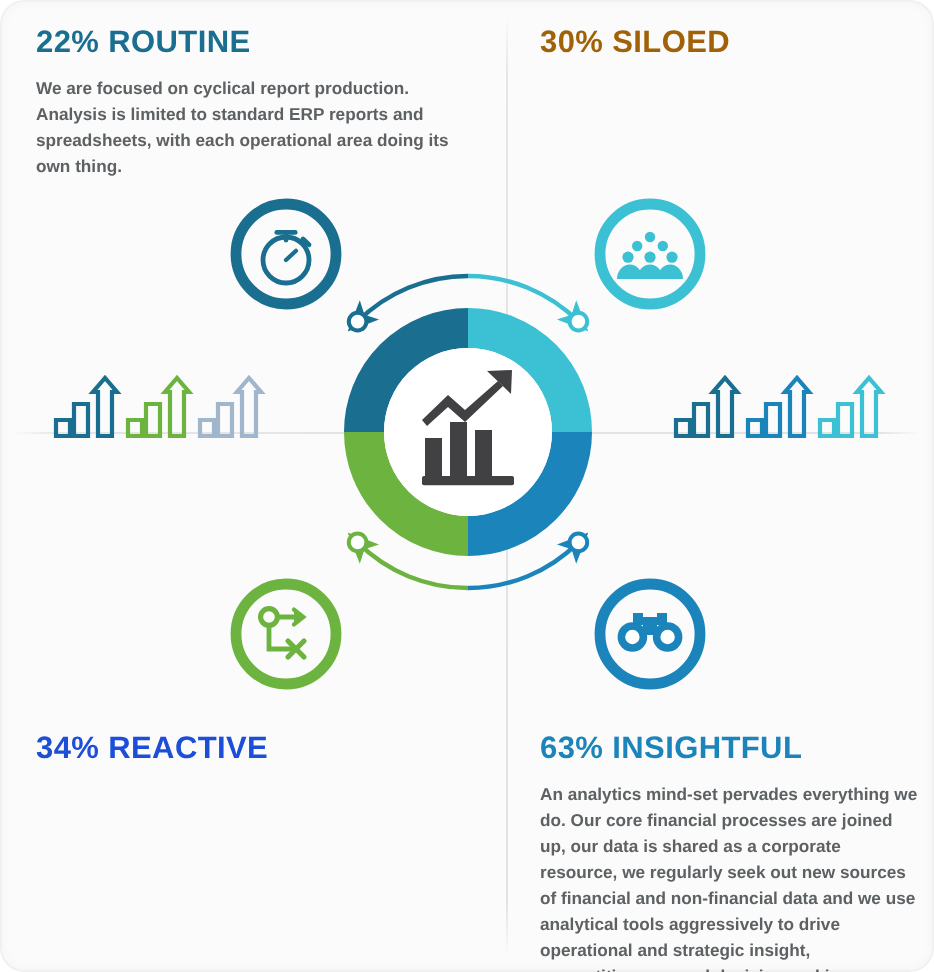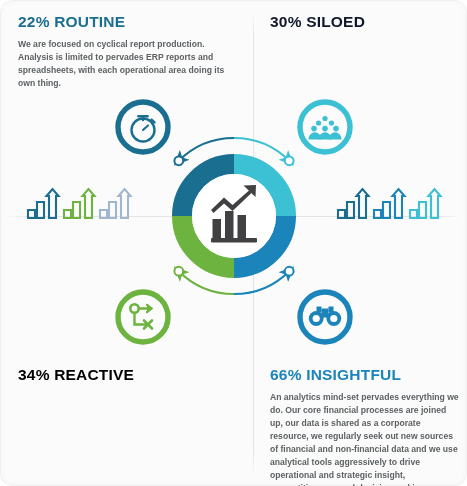--- a/index.html
+++ b/index.html
@@ -68,33 +68,33 @@
 <body>
 
 <div id="canvas">
 
   <div class="edge-fade"></div>
   <div class="divider-v"></div>
   <div class="divider-h"></div>
 
   <div class="quad" id="q-routine">
     <h2 style="color:#1a6e90">22% ROUTINE</h2>
-    <p>We are focused on cyclical report production. Analysis is limited to pervades ERP reports and spreadsheets, with each operational area doing its own thing.</p>
+    <p>We are focused on cyclical report production. Analysis is limited to standard ERP reports and spreadsheets, with each operational area doing its own thing.</p>
   </div>
 
   <div class="quad" id="q-siloed">
-    <h2 style="color:#0f172a">30% SILOED</h2>
+    <h2 style="color:#a16207">30% SILOED</h2>
   </div>
 
   <div class="quad" id="q-reactive">
-    <h2 style="color:#000000">34% REACTIVE</h2>
+    <h2 style="color:#1d4ed8">34% REACTIVE</h2>
   </div>
 
   <div class="quad" id="q-insightful">
-    <h2 style="color:#1b84ba">66% INSIGHTFUL</h2>
+    <h2 style="color:#1b84ba">63% INSIGHTFUL</h2>
     <p>An analytics mind-set pervades everything we do. Our core financial processes are joined up, our data is shared as a corporate resource, we regularly seek out new sources of financial and non-financial data and we use analytical tools aggressively to drive operational and strategic insight, competitiveness and decision-making.</p>
   </div>
 
   <svg class="bars" id="bars-left" width="112" height="42" viewBox="0 0 112 42">
     <g fill="none" stroke="#1a6e90" stroke-width="2.1">
       <path d="M2 32 L2 24 L9 24 L9 32 Z"></path>
       <path d="M11 32 L11 16 L18 16 L18 32 Z"></path>
       <path d="M23 32 L23 10 L20.5 10 L26.5 3 L32.5 10 L30 10 L30 32 Z"></path>
     </g>
     <g fill="none" stroke="#6cb33f" stroke-width="2.1">

